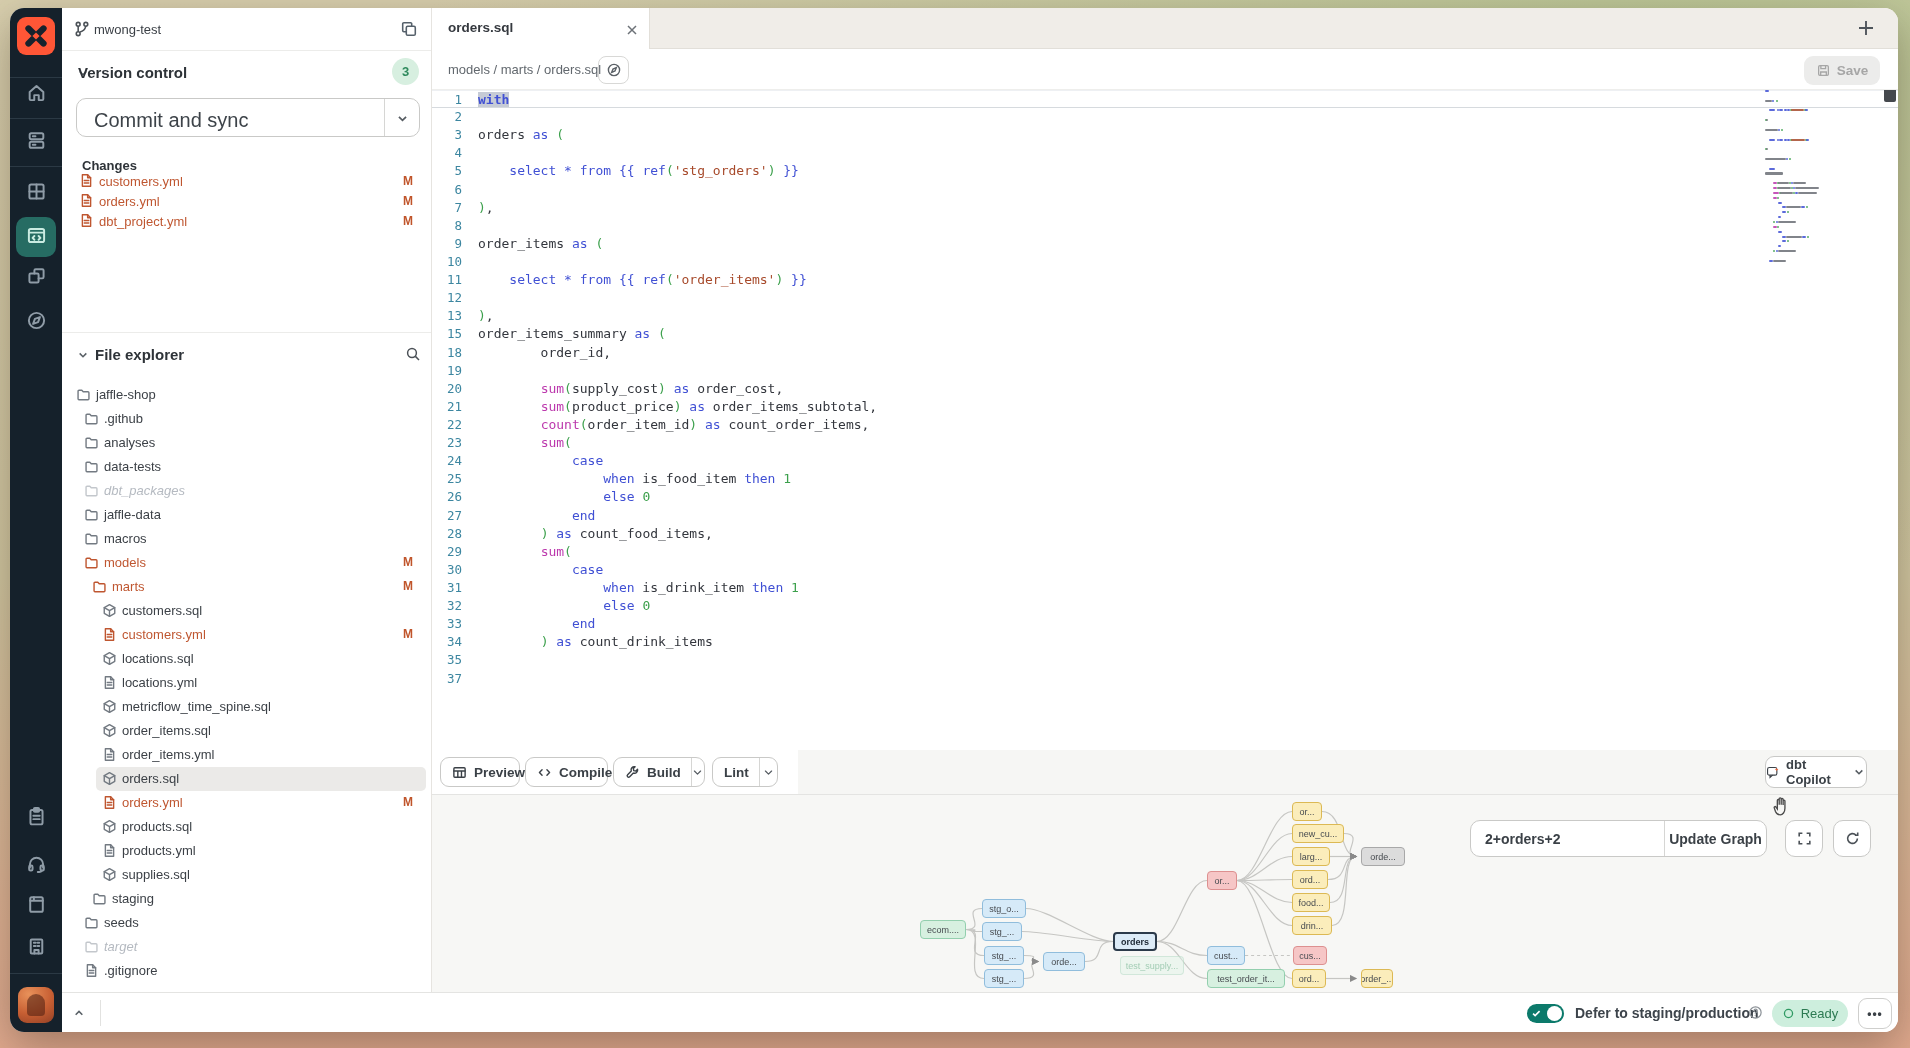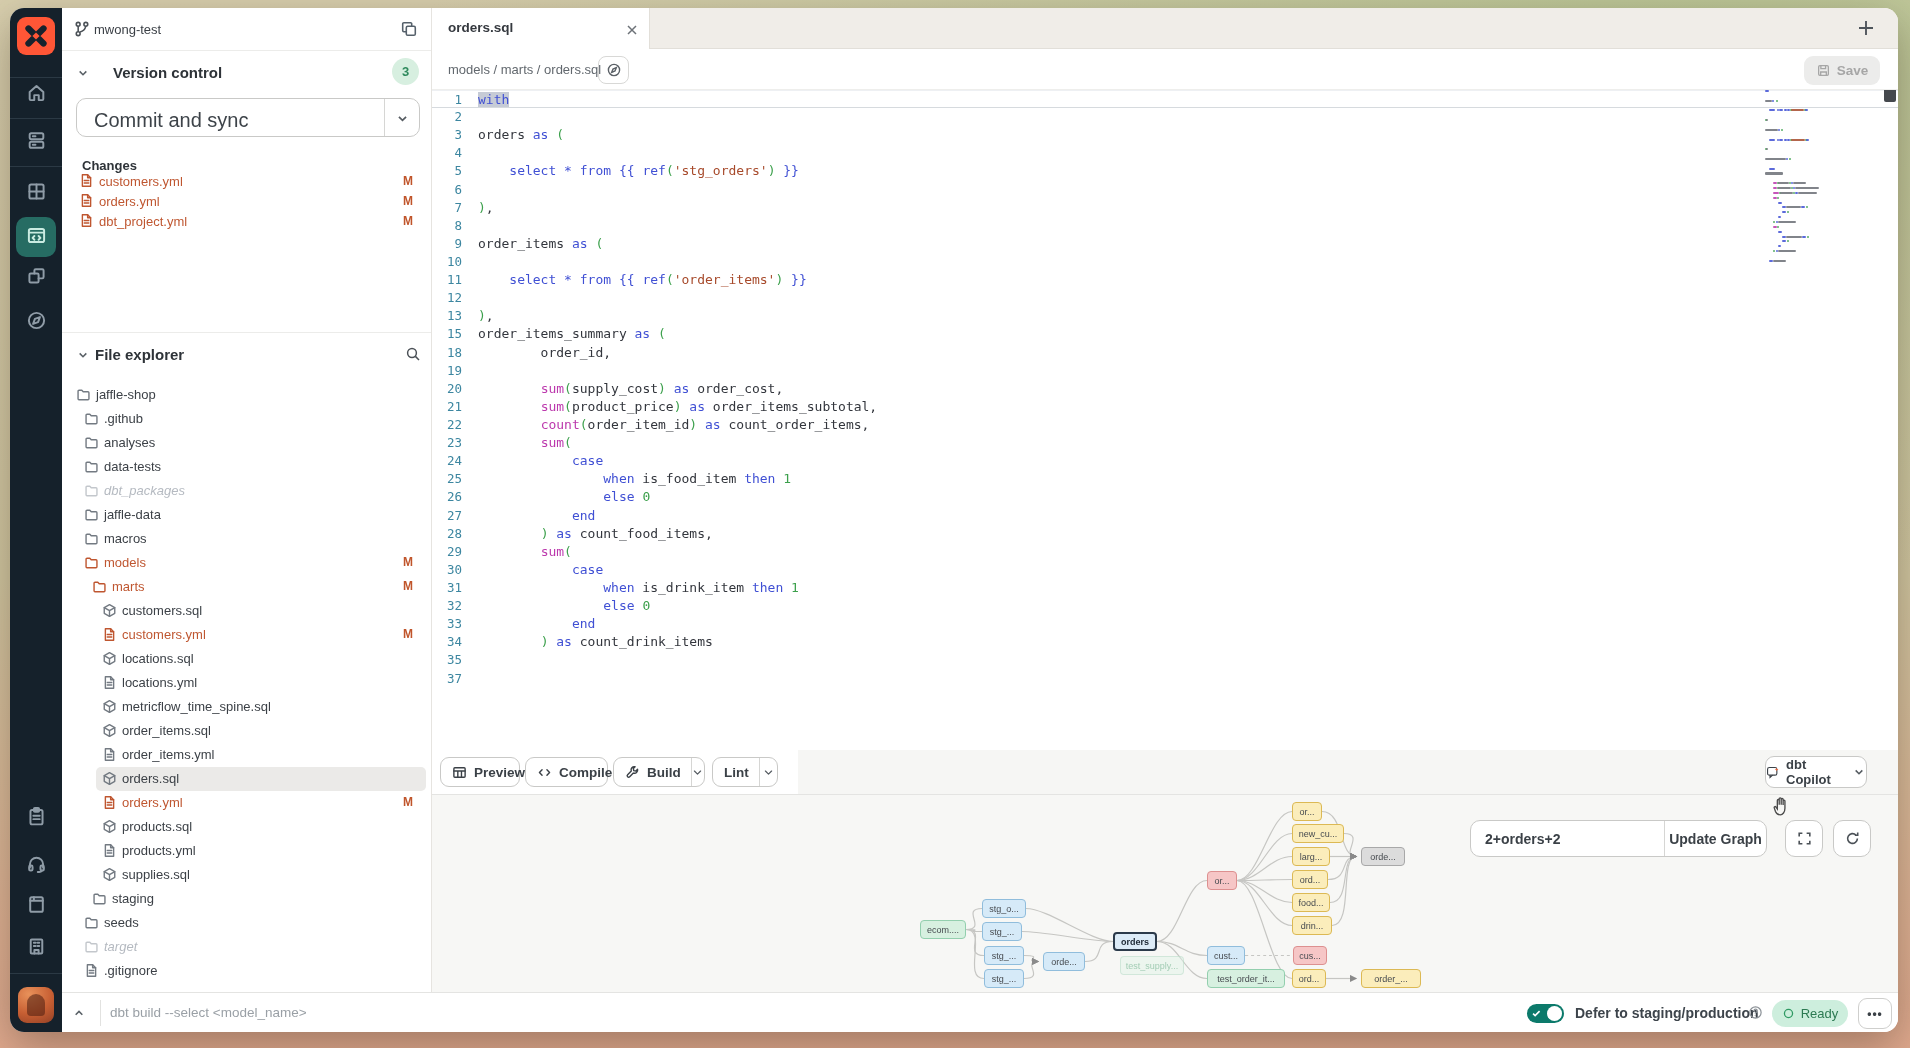--- a/index.html
+++ b/index.html
@@ -80,21 +80,21 @@
 
   
   .code-area { position:absolute; left:0; top:82px; right:0; height:660px; overflow:hidden; background:#fff; }
   .cl { display:flex; height:18.12px; }
   .cl .ln { flex:none; width:46px; text-align:right; padding-right:16px;
     font:12.5px/18.12px "DejaVu Sans Mono", monospace; color:#3c86a0; }
   .cl .tx { white-space:pre; font:13px/18.12px "DejaVu Sans Mono", monospace; color:#33363d; }
   .cl.cur { border-top:1px solid #eef0f3; border-bottom:1px solid #d6dade; }
   .tk-k{color:#4050d4} .tk-f{color:#bc39ad} .tk-s{color:#a74a2b}
   .tk-p{color:#3ca04c} .tk-n{color:#3ca04c} .tk-i{color:#33363d}
-  .tk-ksel{color:#4050d4; background:#c6cbd6; border-radius:0;}
+  .tk-ksel{color:#4050d4; background:#c6cbd6; border-radius:0;font-weight:bold;}
   .minimap { position:absolute; left:1333px; top:0; width:86px; height:220px; }
   .mm { position:absolute; height:2.1px; border-radius:1px; opacity:.85; }
   .scroll-thumb { position:absolute; left:1452px; top:-4px; width:12px; height:16px; background:#45484d; border-radius:2px; }
 
   
   .toolbar { position:absolute; left:0; top:742px; right:0; height:45px; background:#fff;
     border-bottom:1px solid #e4e4e2; }
   .toolbar .tabszone { position:absolute; left:366px; right:0; top:0; bottom:0; background:#f6f6f4; }
   .act-btn { position:absolute; top:7px; height:30px; border:1px solid #c9c9c7; border-radius:9px;
     background:#fff; display:flex; align-items:center; font-size:13.5px; font-weight:600; color:#3b4147; }
@@ -251,21 +251,21 @@
         <span class="sb-branch">mwong-test</span>
         <span class="sb-copy"><svg viewBox="0 0 16 16" fill="none" stroke="currentColor" stroke-width="1.4">
               <rect x="5.6" y="5.6" width="8" height="8" rx="1.2"></rect>
               <path d="M10.4 5.6V3.4a1 1 0 0 0-1-1h-6a1 1 0 0 0-1 1v6a1 1 0 0 0 1 1h2.2"></path>
             </svg></span>
       </div>
 
       <span class="chev" style="left:14px;top:58px;"><svg viewBox="0 0 16 16" fill="none" stroke="currentColor" stroke-width="1.8">
             <path d="M4.2 6.2 8 10l3.8-3.8"></path>
           </svg></span>
-      <div class="sec-head" style="left:51px;top:56px;">Version control</div>
+      <div class="sec-head" style="left:16px;top:56px;">Version control</div>
       <div class="badge-cnt">3</div>
 
       <div class="commit-btn">
         <span class="lbl">Commit and sync</span>
         <span class="split"></span>
         <span class="cv"><svg viewBox="0 0 16 16" fill="none" stroke="currentColor" stroke-width="1.8">
               <path d="M4.2 6.2 8 10l3.8-3.8"></path>
             </svg></span>
       </div>
 
@@ -836,21 +836,21 @@
           <div class="gnode green" style="left: 775px; top: 961px; width: 78px;">test_order_it...</div>
           <div class="gnode yellow" style="left: 860px; top: 794px; width: 30px;">or...</div>
           <div class="gnode yellow" style="left: 860px; top: 816px; width: 52px;">new_cu...</div>
           <div class="gnode yellow" style="left: 860px; top: 839px; width: 38px;">larg...</div>
           <div class="gnode yellow" style="left: 860px; top: 862px; width: 36px;">ord...</div>
           <div class="gnode yellow" style="left: 860px; top: 885px; width: 38px;">food...</div>
           <div class="gnode yellow" style="left: 860px; top: 908px; width: 40px;">drin...</div>
           <div class="gnode pink" style="left: 861px; top: 938px; width: 34px;">cus...</div>
           <div class="gnode yellow" style="left: 860px; top: 961px; width: 34px;">ord...</div>
           <div class="gnode gray" style="left: 929px; top: 839px; width: 44px;">orde...</div>
-          <div class="gnode yellow" style="left: 929px; top: 961px; width: 60px;">order_...</div>
+          <div class="gnode yellow" style="left: 929px; top: 961px; width: 32px;">order_...</div>
         </div>
 
       <div class="sel-group">
         <input value="2+orders+2" style="">
         <span class="div"></span>
         <span class="upd">Update Graph</span>
       </div>
       <div class="sq-btn" style="left:1353px;">
         <svg viewBox="0 0 16 16" fill="none" stroke="currentColor" stroke-width="1.5">
             <path d="M3 6V3h3M10 3h3v3M13 10v3h-3M6 13H3v-3"></path>
@@ -866,21 +866,20 @@
       <svg class="hand" viewBox="0 0 18 18">
         <path d="M6.2 15.6c-1.9 0-3-1-3.6-2.5L1.7 10.4c-.3-.75.65-1.35 1.15-.7l1.15 1.5V4.9c0-1 1.4-1 1.4 0v3.2V3.6c0-1 1.5-1 1.5 0v4.5-4c0-1 1.45-1 1.45 0v4.2-3c0-.95 1.35-.95 1.35 0v5.4c0 2.9-1.7 4.9-3.5 4.9z" fill="#f6f6f4" stroke="#4a4a4a" stroke-width="1"></path>
       </svg>
     </main>
 
     <footer class="statusbar">
       <span class="sb-chev"><svg viewBox="0 0 16 16" fill="none" stroke="currentColor" stroke-width="1.8">
             <path d="M4.2 10 8 6.2 11.8 10"></path>
           </svg></span>
       <span class="sb-vdiv"></span>
-      <input class="cmd" placeholder="dbt build --select &lt;model_name&gt;" style="">
       <span class="toggle">
         <svg viewBox="0 0 16 16" fill="none" stroke="currentColor" stroke-width="2.4">
             <path d="M3 8.2 6 11l6.5-6.5"></path>
           </svg>
         <span class="knob"></span>
       </span>
       <span class="defer-lbl">Defer to staging/production</span>
       <span class="info-ic"><svg viewBox="0 0 16 16" fill="none" stroke="currentColor" stroke-width="1.3">
             <circle cx="8" cy="8" r="6"></circle>
             <path d="M6.3 6.1A1.8 1.8 0 1 1 8.3 8c-.5.2-.7.5-.7 1"></path>

